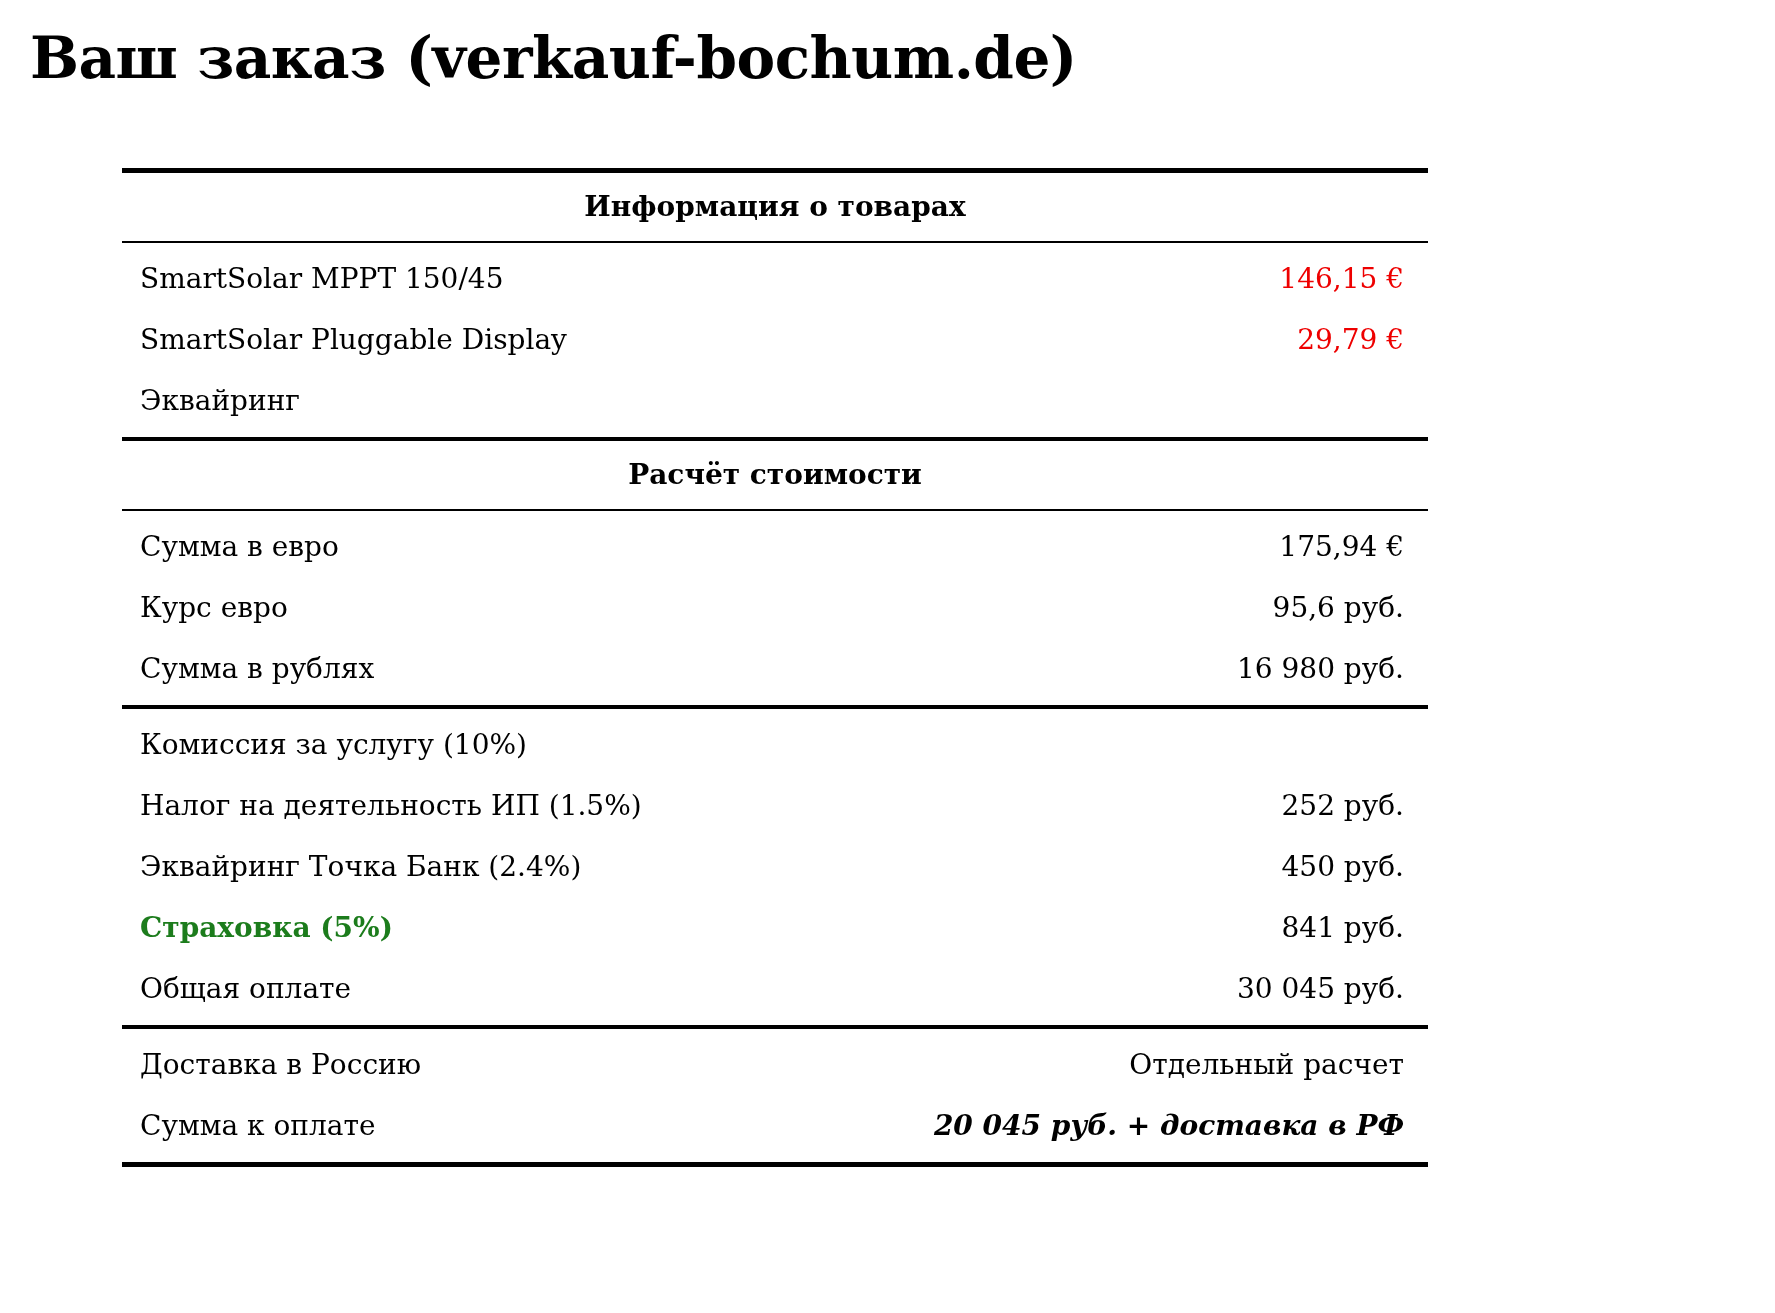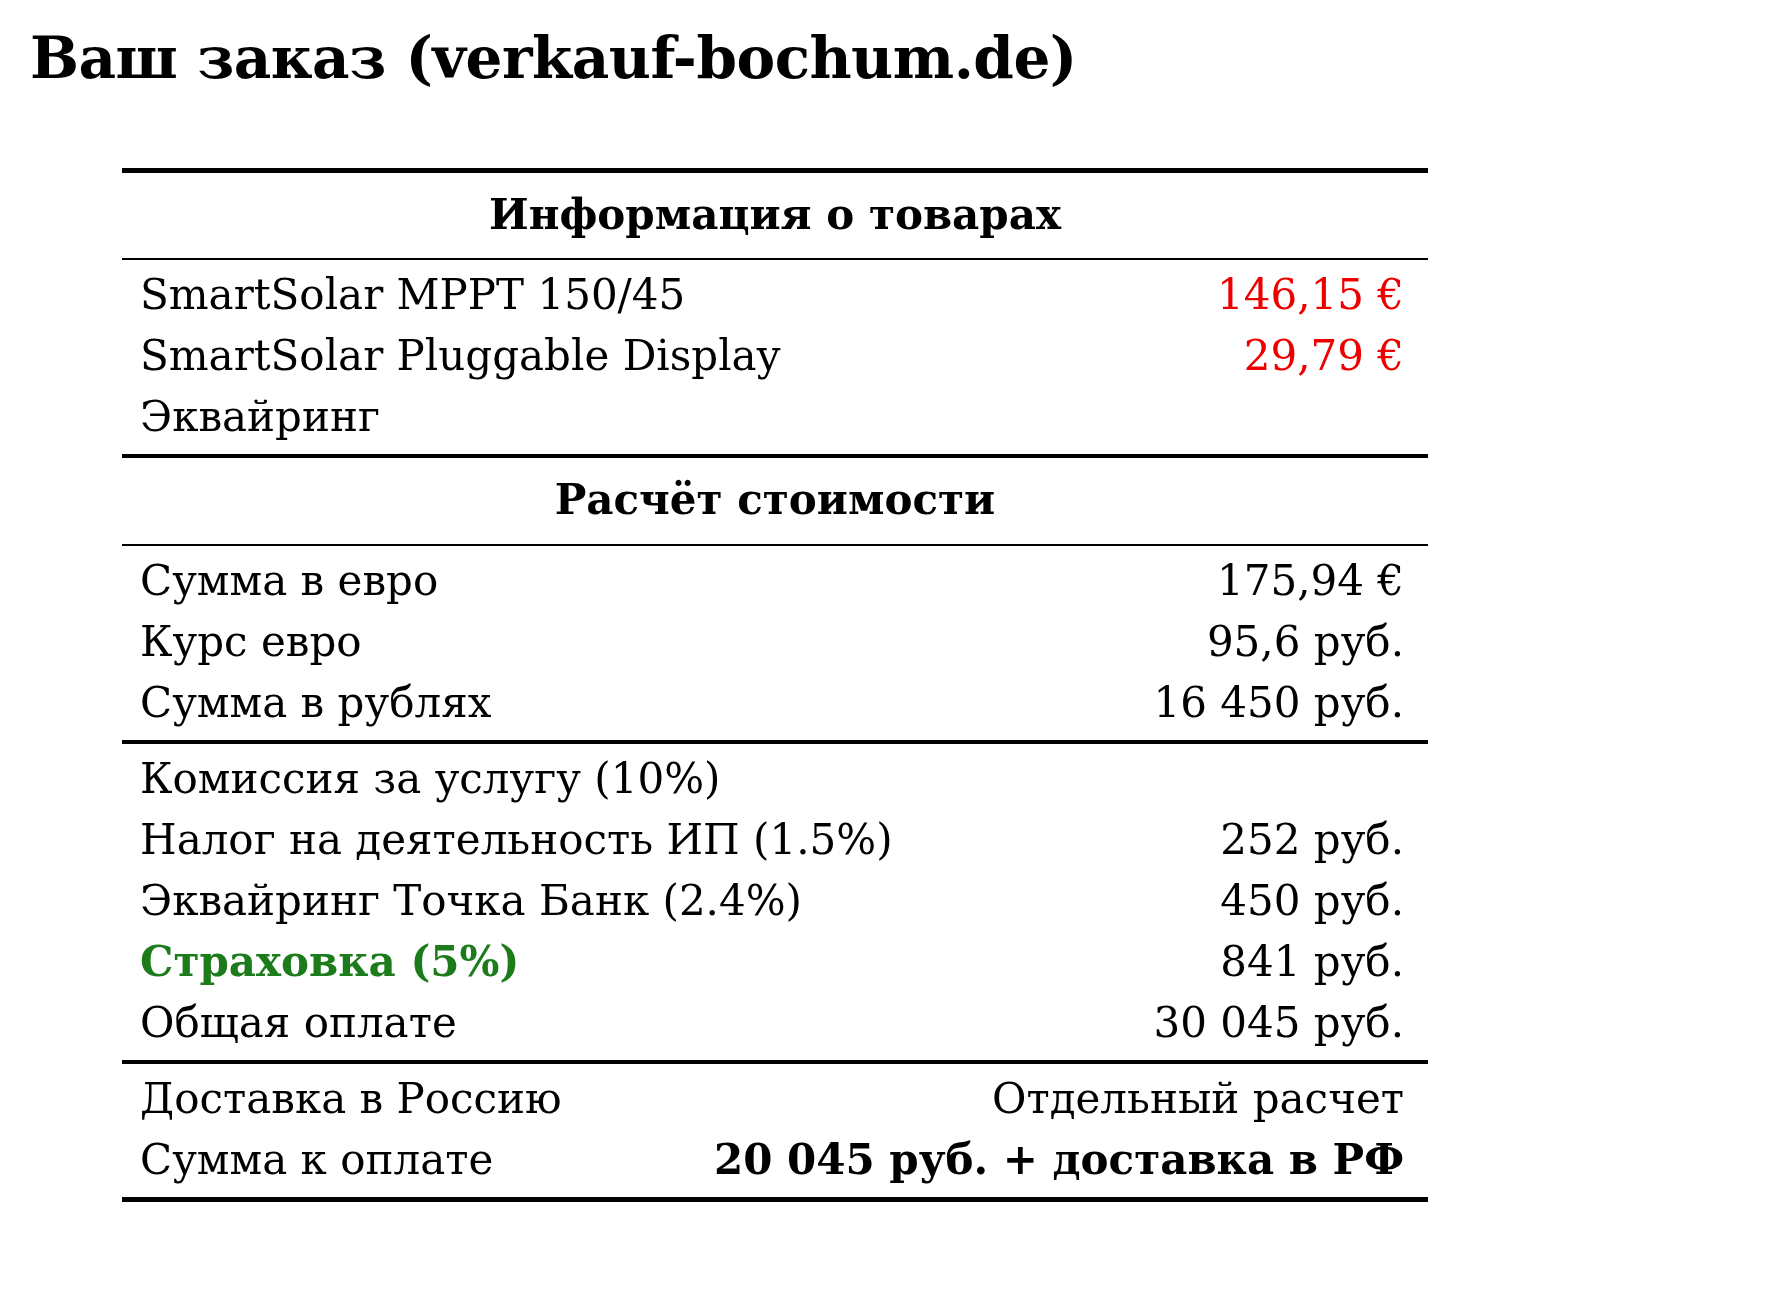--- a/index.html
+++ b/index.html
@@ -18,21 +18,21 @@
   .page-title {
     margin: 24px 0 0 30px;
     font-size: 58px;
     font-weight: 700;
     line-height: 1.2;
     letter-spacing: -0.5px;
   }
   .order-table {
     margin: 74px 0 0 122px;
     width: 1306px;
-    font-size: 42px;
+    font-size: 28px;
     line-height: 1.25;
   }
   .t-rule { background: #000; border: none; }
   .t-rule.heavy { height: 5px; }
   .t-rule.mid   { height: 4px; }
   .t-rule.thin  { height: 2px; }
   .t-header {
     text-align: center;
     font-weight: 700;
     padding: 16px 0 17px 0;
@@ -43,21 +43,21 @@
     justify-content: space-between;
     align-items: center;
     height: 61px;
     padding: 0 24px 0 18px;
   }
   .t-row .lbl { text-align: left; white-space: nowrap; }
   .t-row .val { text-align: right; white-space: nowrap; }
   .lbl-italic { font-style: italic; }
   .lbl-green  { color: var(--insurance-green); font-weight: 700; }
   .val-red    { color: var(--price-red); }
-  .val-bold   { font-weight: 700; }
+  .val-bold   { font-weight: 700; font-style: italic; }
 </style>
 </head>
 <body>
 
 <h1 class="page-title">Ваш заказ (verkauf-bochum.de)</h1>
 
 <div class="order-table">
 
   <div class="t-rule heavy"></div>
 
@@ -85,21 +85,21 @@
     <div class="t-row">
       <span class="lbl">Сумма в евро</span>
       <span class="val">175,94 €</span>
     </div>
     <div class="t-row">
       <span class="lbl">Курс евро</span>
       <span class="val">95,6 руб.</span>
     </div>
     <div class="t-row">
       <span class="lbl">Сумма в рублях</span>
-      <span class="val">16 450 руб.</span>
+      <span class="val">16 980 руб.</span>
     </div>
   </div>
 
   <div class="t-rule mid"></div>
 
   <div class="t-group">
     <div class="t-row">
       <span class="lbl">Комиссия за услугу (10%)</span>
     </div>
     <div class="t-row">

